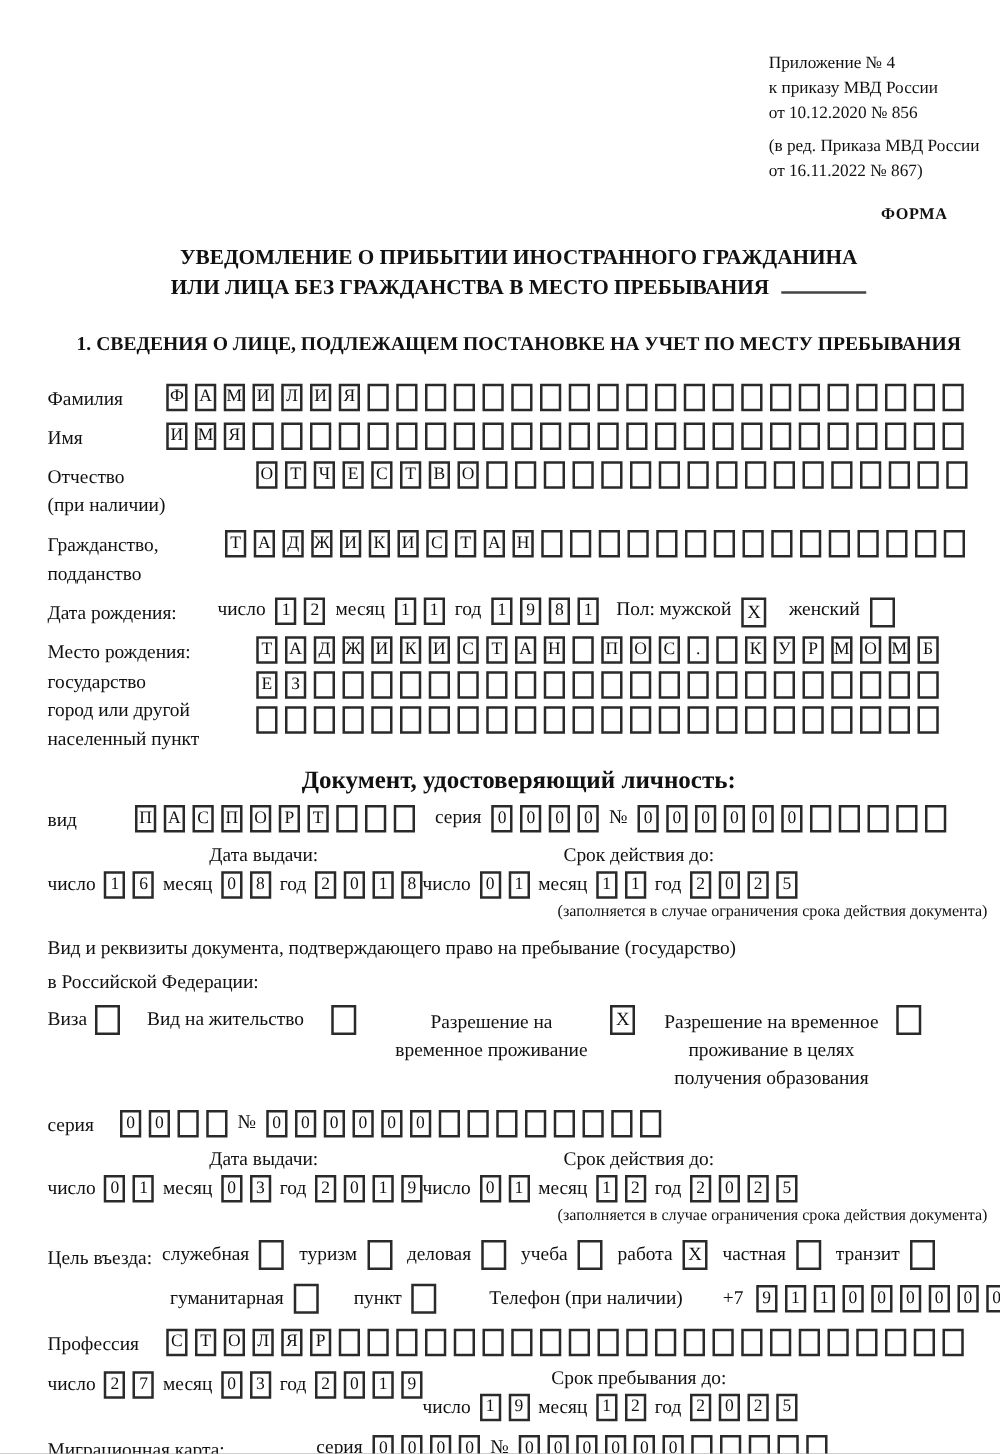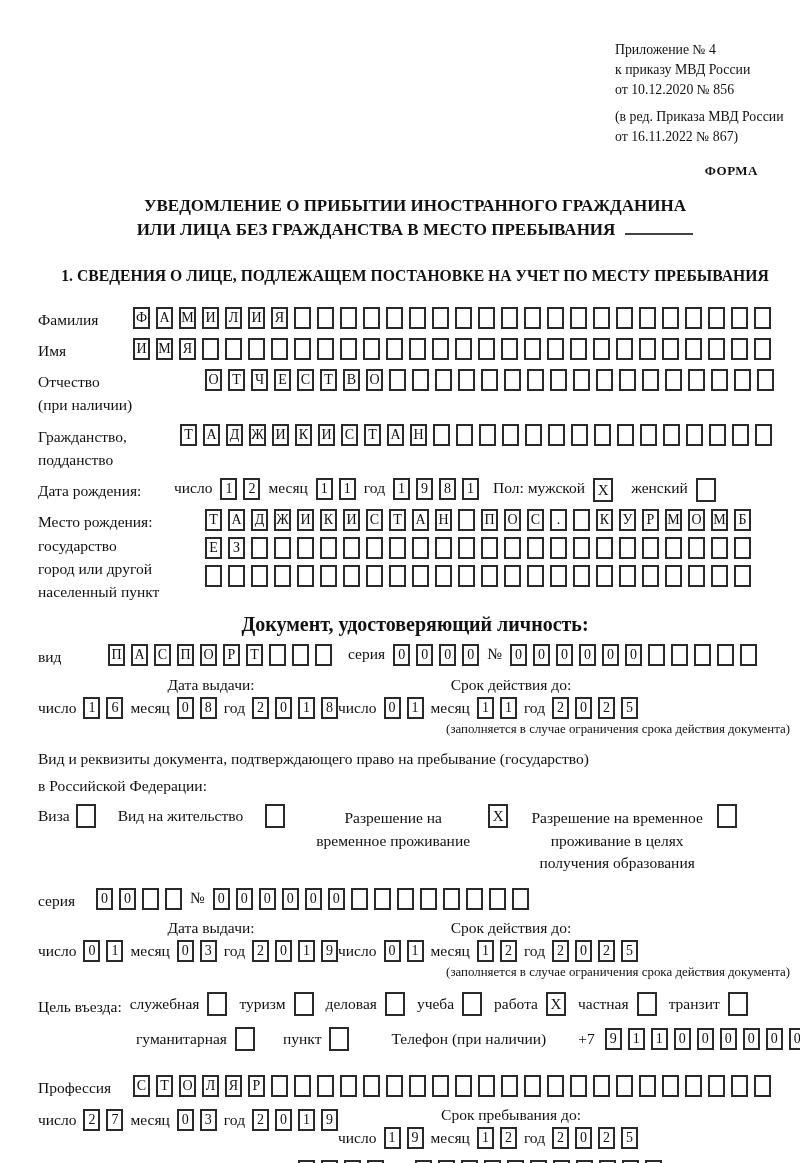--- a/index.html
+++ b/index.html
@@ -587,21 +587,21 @@
         <span class="cell">1</span>
         <span class="cell">0</span>
         <span class="cell">0</span>
         <span class="cell">0</span>
         <span class="cell">0</span>
         <span class="cell">0</span>
         <span class="cell">0</span>
       </span>
   </div>
 
-  <div class="frow" style="margin-top:24px">
+  <div class="frow" style="margin-top:12px">
     <span class="flabel w95">Профессия</span>
     <span class="cells">
         <span class="cell">С</span>
         <span class="cell">Т</span>
         <span class="cell">О</span>
         <span class="cell">Л</span>
         <span class="cell">Я</span>
         <span class="cell">Р</span>
         <span class="cell"></span>
         <span class="cell"></span>

